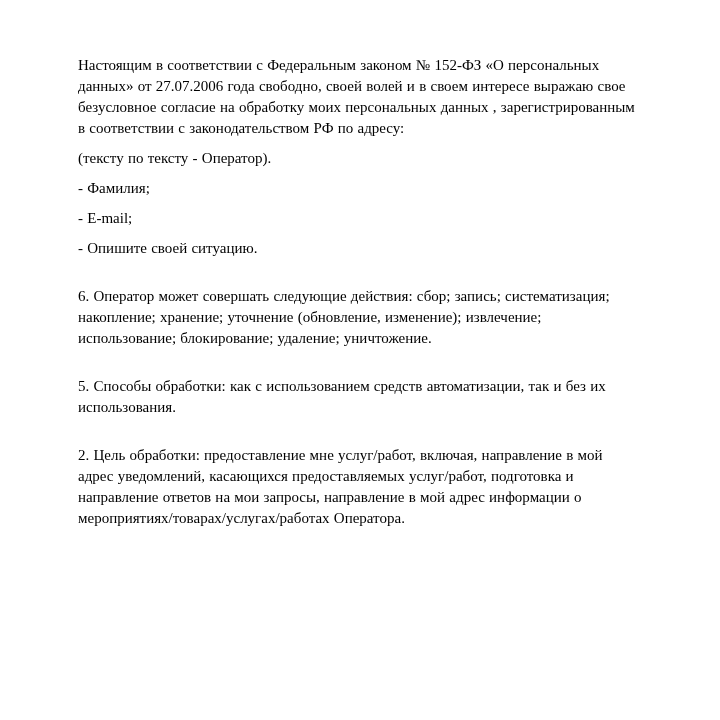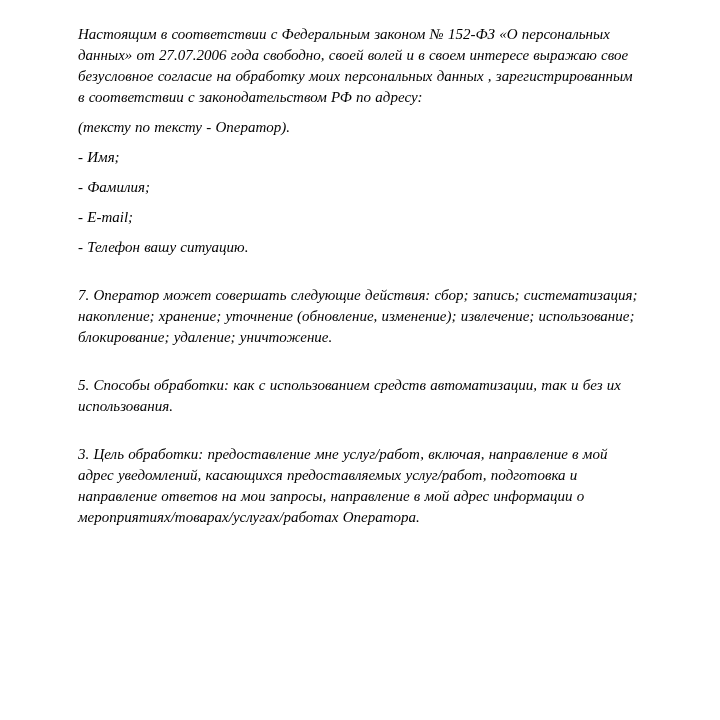--- a/index.html
+++ b/index.html
@@ -8,46 +8,44 @@
     width: 720px;
     height: 720px;
     background: #ffffff;
     overflow: hidden;
   }
 
   .page {
     width: 720px;
     height: 720px;
     background: #ffffff;
-    padding: 24px 80px 0 78px;
+    padding: 55px 80px 0 78px;
     font-family: "Liberation Serif", "DejaVu Serif", serif;
     font-size: 15px;
     line-height: 21px;
     color: #000000;
-    font-style: italic;
   }
 
   .doc-body p {
     margin: 0 0 9px 0;
     text-align: left;
     word-spacing: 0.5px;
   }
 
   .doc-body p.gap-before {
     margin-top: 27px;
   }
 </style>
 </head>
 <body style="background: rgb(255, 255, 255);">
 
 <div class="page" style="color: rgb(0, 0, 0);">
   <div class="doc-body" id="doc-body">
       <p>Настоящим в соответствии с Федеральным законом № 152-ФЗ «О персональных данных» от 27.07.2006 года свободно, своей волей и в своем интересе выражаю свое безусловное согласие на обработку моих персональных данных , зарегистрированным в соответствии с законодательством РФ по адресу:</p>
       <p>(тексту по тексту - Оператор).</p>
-      <p>- Имя;</p>
       <p>- Фамилия;</p>
       <p>- E-mail;</p>
-      <p>- Телефон вашу ситуацию.</p>
-      <p class="gap-before">7. Оператор может совершать следующие действия: сбор; запись; систематизация; накопление; хранение; уточнение (обновление, изменение); извлечение; использование; блокирование; удаление; уничтожение.</p>
+      <p>- Опишите своей ситуацию.</p>
+      <p class="gap-before">6. Оператор может совершать следующие действия: сбор; запись; систематизация; накопление; хранение; уточнение (обновление, изменение); извлечение; использование; блокирование; удаление; уничтожение.</p>
       <p class="gap-before">5. Способы обработки: как с использованием средств автоматизации, так и без их использования.</p>
-      <p class="gap-before">3. Цель обработки: предоставление мне услуг/работ, включая, направление в мой адрес уведомлений, касающихся предоставляемых услуг/работ, подготовка и направление ответов на мои запросы, направление в мой адрес информации о мероприятиях/товарах/услугах/работах Оператора.</p>
+      <p class="gap-before">2. Цель обработки: предоставление мне услуг/работ, включая, направление в мой адрес уведомлений, касающихся предоставляемых услуг/работ, подготовка и направление ответов на мои запросы, направление в мой адрес информации о мероприятиях/товарах/услугах/работах Оператора.</p>
     </div>
 </div>
 
 </body></html>

